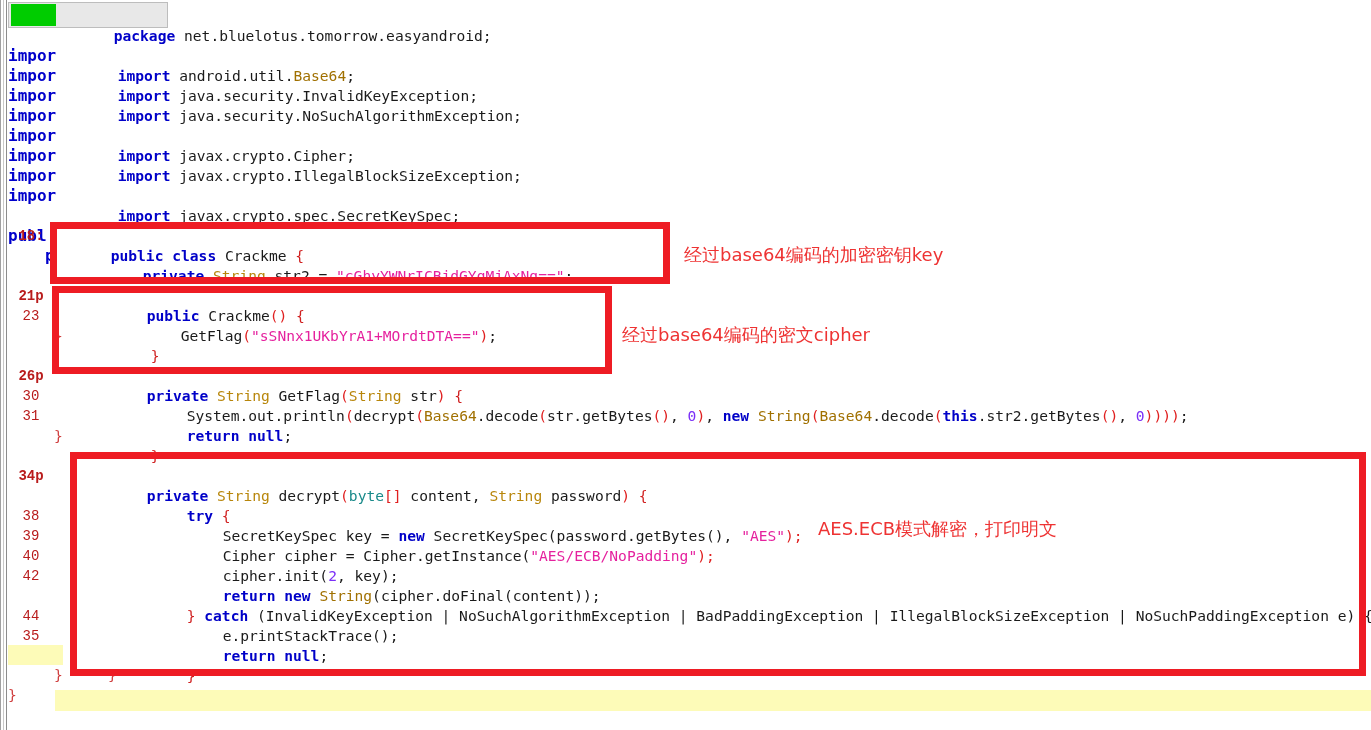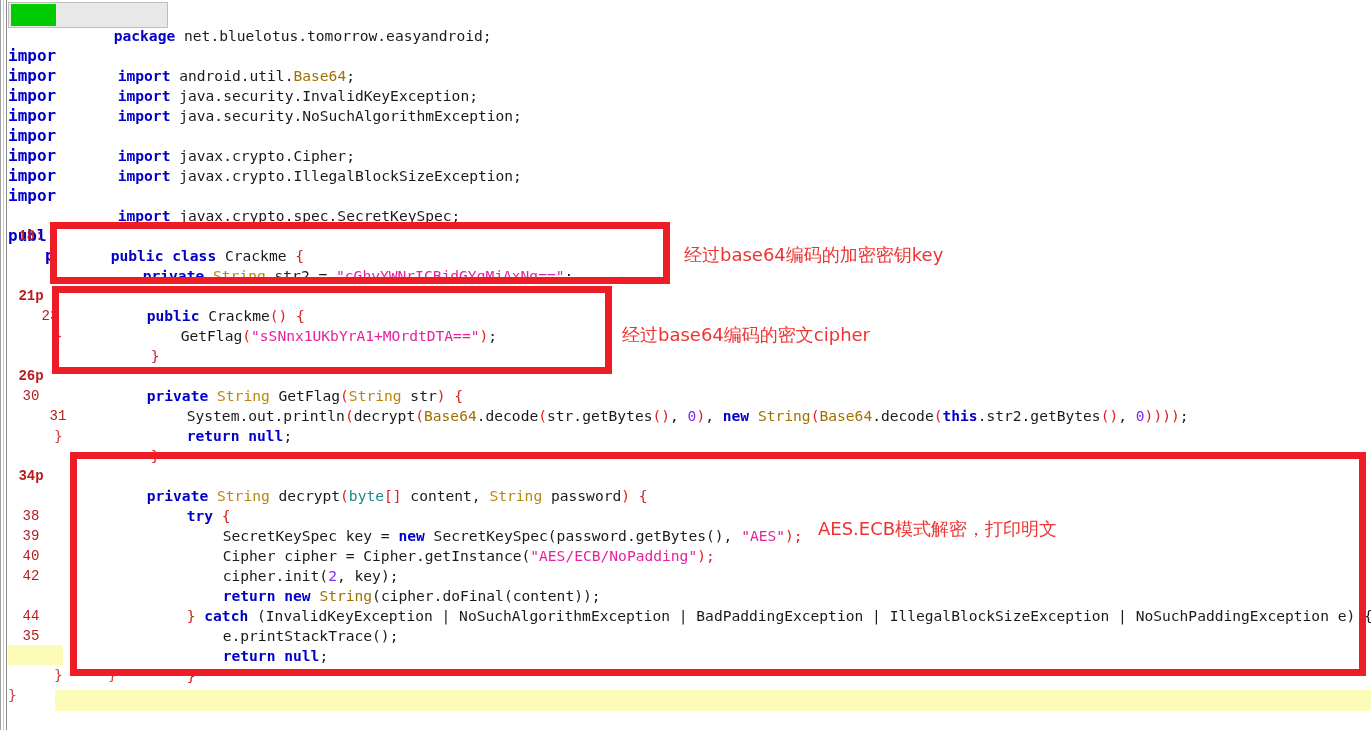--- a/index.html
+++ b/index.html
@@ -104,24 +104,24 @@
     <div class="ghost" style="left:37px;top:246px;">p</div>
     <div class="ghostbr" style="left:46px;top:326px;">}</div>
     <div class="ghostbr" style="left:46px;top:426px;">}</div>
     <div class="ghostbr" style="left:46px;top:665px;">}</div>
     <div class="ghostbr" style="left:0px;top:685px;">}</div>
     <div class="ghostbr" style="left:100px;top:665px;">}</div>
 
     
     <div class="gut bold" style="left:0px;top:226px;">18:</div>
     <div class="gut bold" style="left:0px;top:286px;">21p</div>
-    <div class="gut" style="left:0px;top:306px;padding-left:19px;">23</div>
+    <div class="gut" style="left:0px;top:306px;">23</div>
     <div class="gut bold" style="left:0px;top:366px;">26p</div>
     <div class="gut" style="left:0px;top:386px;">30</div>
-    <div class="gut" style="left:0px;top:406px;padding-left:27px;">31</div>
+    <div class="gut" style="left:0px;top:406px;">31</div>
     <div class="gut bold" style="left:0px;top:466px;">34p</div>
     <div class="gut" style="left:0px;top:506px;">38</div>
     <div class="gut" style="left:0px;top:526px;">39</div>
     <div class="gut" style="left:0px;top:546px;">40</div>
     <div class="gut" style="left:0px;top:566px;">42</div>
     <div class="gut" style="left:0px;top:606px;">44</div>
     <div class="gut" style="left:0px;top:626px;">35</div>
 
     
     <div class="row" style="left:53px;top:6px;">

